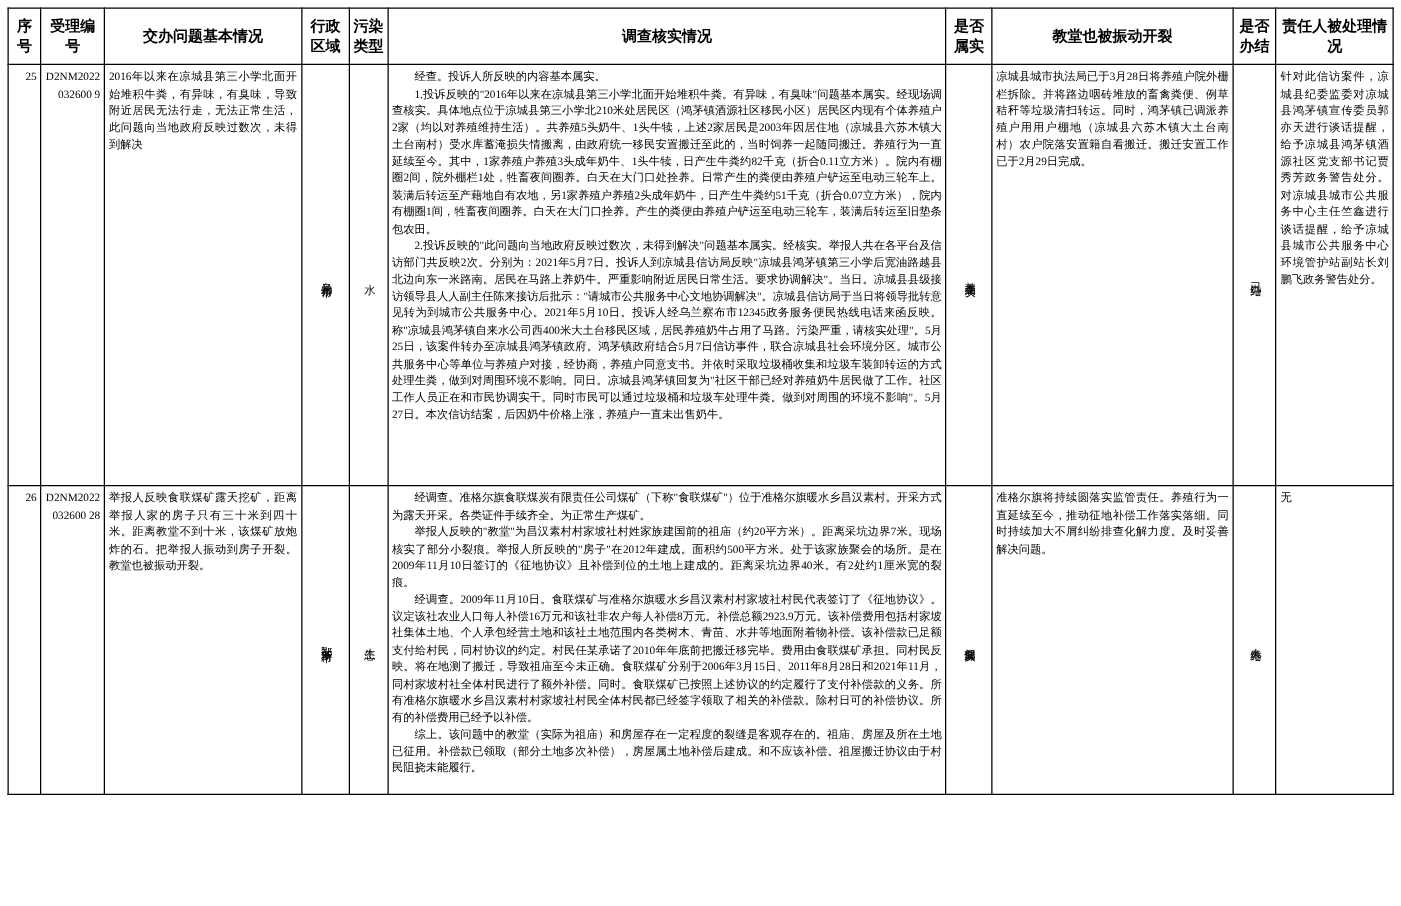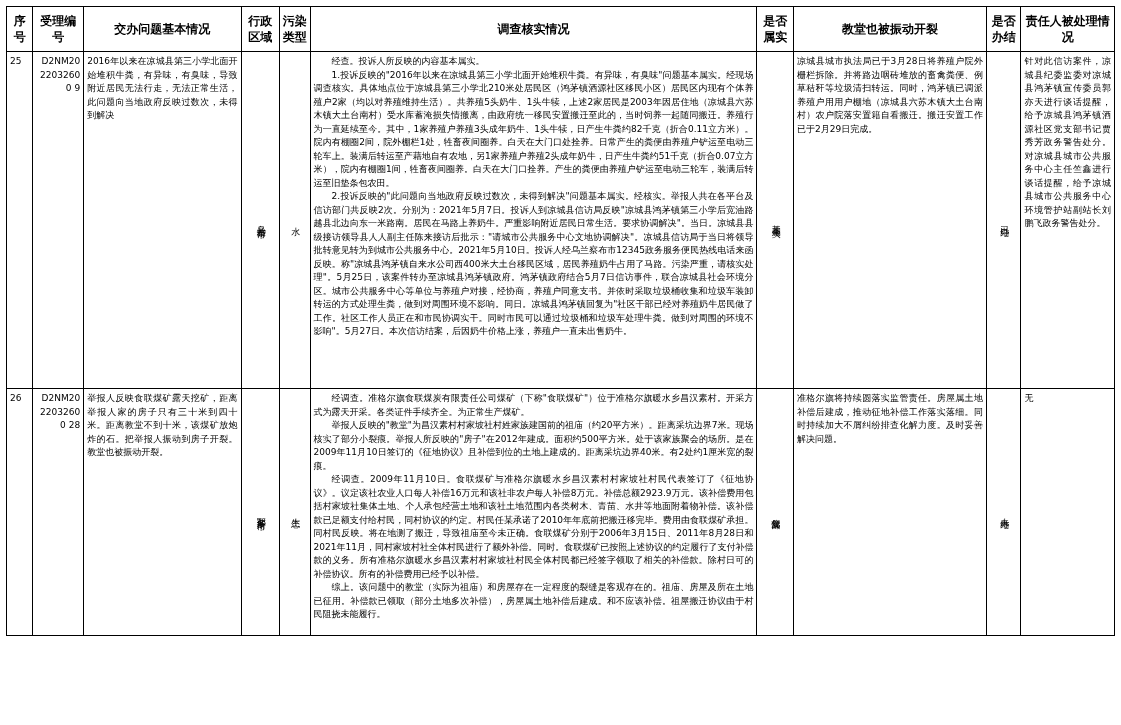--- a/index.html
+++ b/index.html
@@ -11,20 +11,21 @@
     font-family: "DejaVu Sans", "Liberation Sans", sans-serif;
     color: #000;
   }
   .page {
     width: 1121px;
     height: 673px;
     position: relative;
     background: #fff;
     box-sizing: border-box;
     padding: 6px 6px 0 6px;
+    font-family: Liberation Serif, serif;
   }
   table.report {
     border-collapse: collapse;
     table-layout: fixed;
     width: 1109px;
     border: 1px solid #000;
   }
   table.report th, table.report td {
     border: 1px solid #000;
     vertical-align: top;
@@ -82,21 +83,21 @@
     margin: 0;
     text-indent: 2em;
     text-align: justify;
   }
   .para + .para { margin-top: 0px; }
   .justify-cell {
     text-align: justify;
   }
   .seq {
     font-size: 10px;
-    text-align: left;
+    text-align: right;
     vertical-align: middle;
   }
   .code {
     font-size: 9.5px;
     text-align: right;
     vertical-align: middle;
     line-height: 1.5;
     word-break: break-all;
   }
   .basic-cell {
@@ -206,21 +207,21 @@
           <p class="para">经调查。准格尔旗食联煤炭有限责任公司煤矿（下称"食联煤矿"）位于准格尔旗暖水乡昌汉素村。开采方式为露天开采。各类证件手续齐全。为正常生产煤矿。</p>
           <p class="para">举报人反映的"教堂"为昌汉素村村家坡社村姓家族建国前的祖庙（约20平方米）。距离采坑边界7米。现场核实了部分小裂痕。举报人所反映的"房子"在2012年建成。面积约500平方米。处于该家族聚会的场所。是在2009年11月10日签订的《征地协议》且补偿到位的土地上建成的。距离采坑边界40米。有2处约1厘米宽的裂痕。</p>
           <p class="para">经调查。2009年11月10日。食联煤矿与准格尔旗暖水乡昌汉素村村家坡社村民代表签订了《征地协议》。议定该社农业人口每人补偿16万元和该社非农户每人补偿8万元。补偿总额2923.9万元。该补偿费用包括村家坡社集体土地、个人承包经营土地和该社土地范围内各类树木、青苗、水井等地面附着物补偿。该补偿款已足额支付给村民，同村协议的约定。村民任某承诺了2010年年底前把搬迁移完毕。费用由食联煤矿承担。同村民反映。将在地测了搬迁，导致祖庙至今未正确。食联煤矿分别于2006年3月15日、2011年8月28日和2021年11月，同村家坡村社全体村民进行了额外补偿。同时。食联煤矿已按照上述协议的约定履行了支付补偿款的义务。所有准格尔旗暖水乡昌汉素村村家坡社村民全体村民都已经签字领取了相关的补偿款。除村日可的补偿协议。所有的补偿费用已经予以补偿。</p>
           <p class="para">综上。该问题中的教堂（实际为祖庙）和房屋存在一定程度的裂缝是客观存在的。祖庙、房屋及所在土地已征用。补偿款已领取（部分土地多次补偿），房屋属土地补偿后建成。和不应该补偿。祖屋搬迁协议由于村民阻挠未能履行。</p>
         </td>
         <td class="cell-center">
           <div class="v-wrap" style="min-height:240px">
               <span class="vertical-tight">部分属实</span>
             </div>
         </td>
-        <td class="handle-cell">准格尔旗将持续圆落实监管责任。房屋属土地补偿后建成，推动征地补偿工作落实落细。同时持续加大不屑纠纷排查化解力度。及时妥善解决问题。</td>
+        <td class="handle-cell">准格尔旗将持续圆落实监管责任。养殖行为一直延续至今，推动征地补偿工作落实落细。同时持续加大不屑纠纷排查化解力度。及时妥善解决问题。</td>
         <td class="cell-center">
           <div class="v-wrap" style="min-height:240px">
               <span class="vertical">未办结</span>
             </div>
         </td>
         <td class="person-cell cell-center">无</td>
       </tr>
     </tbody>
   </table>
 </div>

